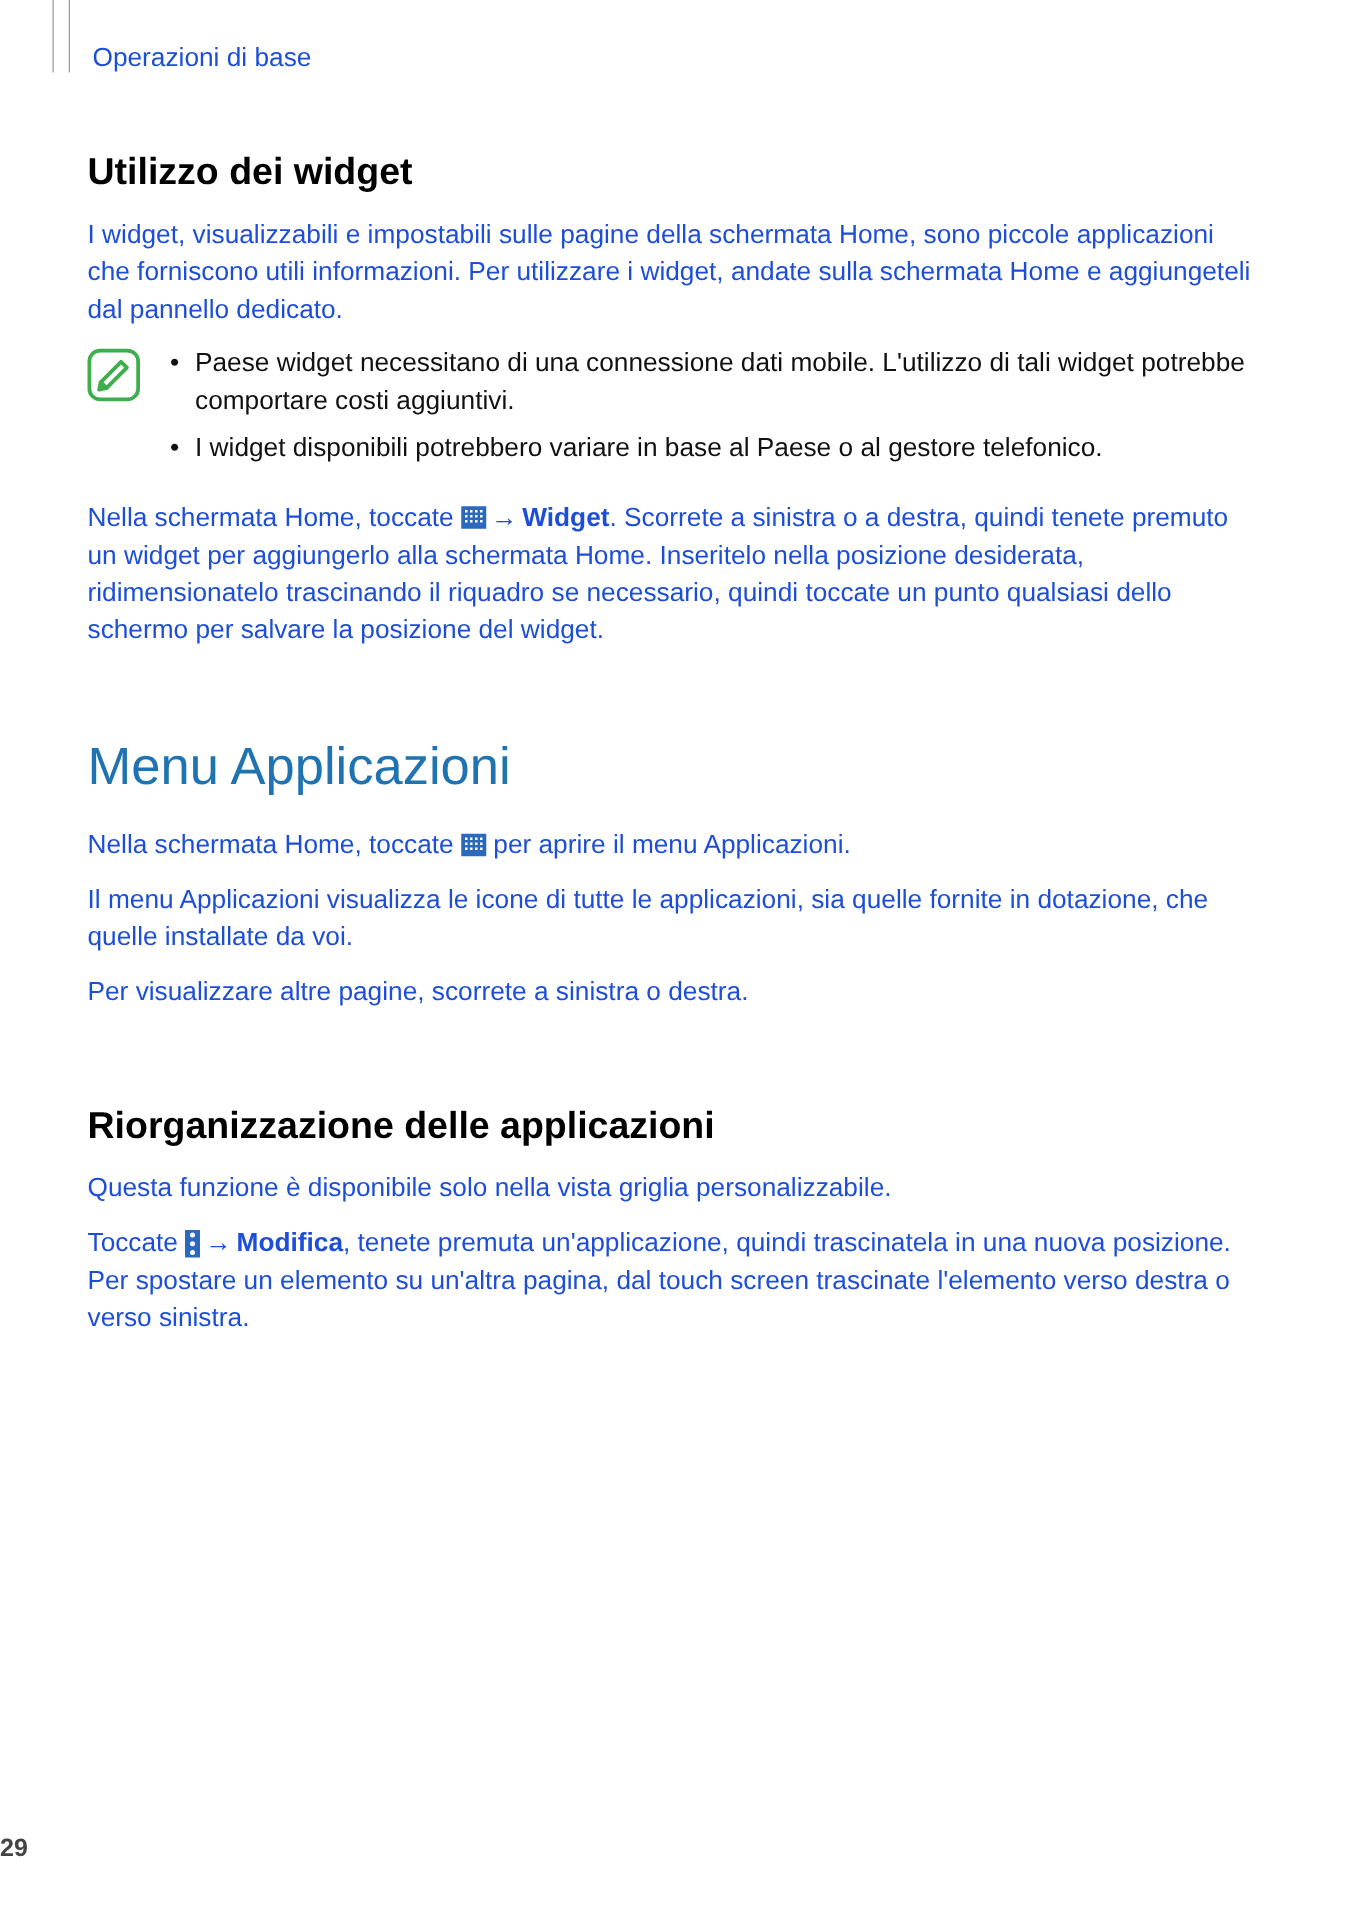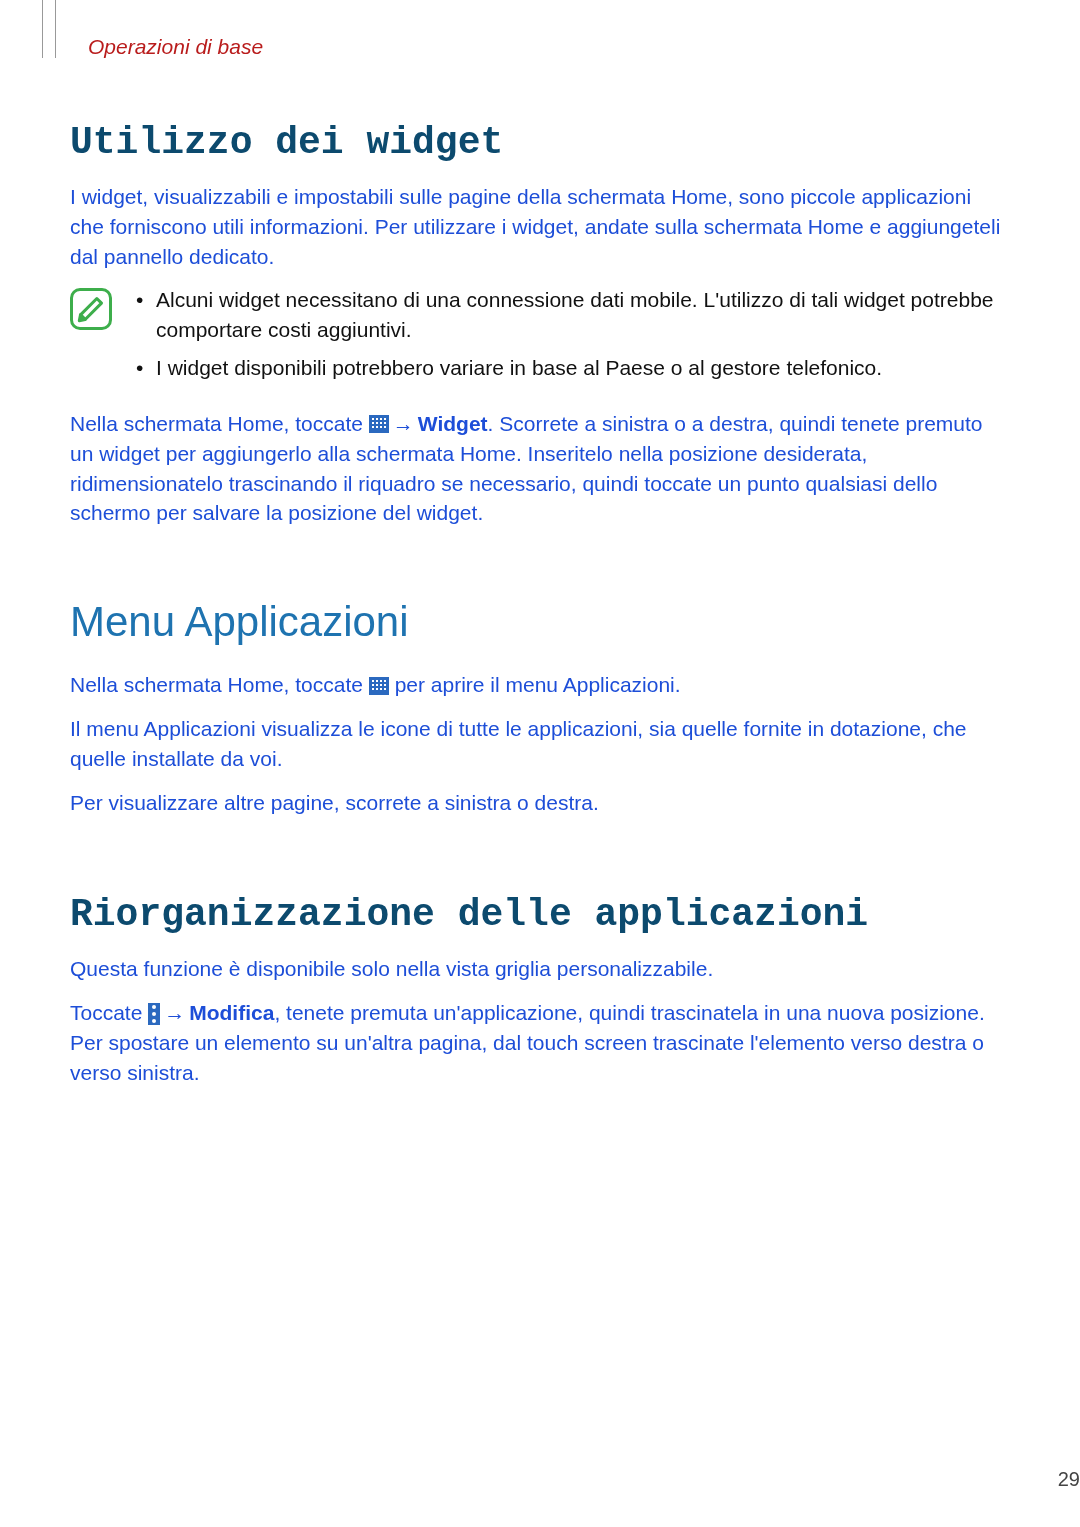--- a/index.html
+++ b/index.html
@@ -18,31 +18,29 @@
     width: 14px;
     height: 58px;
     border-left: 1px solid #999;
     border-right: 1px solid #999;
   }
   .page {
     padding: 35px 70px 0 70px;
   }
   .running-head {
     font-size: 21px;
-    color: #b91c1c;
+    color: #1d4ed8;
     margin-bottom: 62px;
-    margin-left: 18px;
-    font-style: italic;
+    margin-left: 4px;
   }
   .h2 {
-    font-size: 38px;
+    font-size: 30px;
     font-weight: bold;
-    color: #0c4a6e;
+    color: #000000;
     margin-bottom: 18px;
-    font-family: Liberation Mono, monospace;
   }
   .h1 {
     font-size: 42px;
     font-weight: normal;
     color: #1E73B0;
     margin-top: 70px;
     margin-bottom: 24px;
   }
   .body-text {
     font-size: 21px;
@@ -113,23 +111,24 @@
     width: 4px; height: 4px; border-radius: 50%; background: #fff; margin: 1.5px 0;
   }
   .more-icon-wrap { display:flex; flex-direction:column; align-items:center; justify-content:center; height:100%; }
   .arrow { padding: 0 4px; }
   .bold { font-weight: bold; }
   .page-num {
     position: absolute;
     bottom: 36px;
     left: 0;
     width: 100%;
-    text-align: right;
+    text-align: left;
     font-size: 20px;
     color: #444;
+    font-weight: bold;
   }
 </style>
 </head>
 <body>
 
 <div class="tabmark"></div>
 
 <div class="page">
 
   <div class="running-head">Operazioni di base</div>
@@ -139,21 +138,21 @@
   <p class="body-text">I widget, visualizzabili e impostabili sulle pagine della schermata Home, sono piccole applicazioni che forniscono utili informazioni. Per utilizzare i widget, andate sulla schermata Home e aggiungeteli dal pannello dedicato.</p>
 
   <div class="note-block">
     <div class="note-icon">
       <svg viewBox="0 0 24 24" fill="none" stroke="#3DAE4B" stroke-width="2.6" stroke-linecap="round" stroke-linejoin="round">
         <path d="M3 17l4 4 14-14-4-4L3 17z"></path>
         <path d="M3 17l4 4-5 1 1-5z" fill="#3DAE4B"></path>
       </svg>
     </div>
     <ul class="bullet-list">
-      <li>Alcuni widget necessitano di una connessione dati mobile. L'utilizzo di tali widget potrebbe comportare costi aggiuntivi.</li>
+      <li>Paese widget necessitano di una connessione dati mobile. L'utilizzo di tali widget potrebbe comportare costi aggiuntivi.</li>
       <li>I widget disponibili potrebbero variare in base al Paese o al gestore telefonico.</li>
     </ul>
   </div>
 
   <p class="body-text">
     <span>Nella schermata Home, toccate </span><span class="inline-icon apps-icon">
         <svg viewBox="0 0 16 14">
           <g fill="#fff">
             <rect x="1" y="1" width="2" height="2"></rect>
             <rect x="5" y="1" width="2" height="2"></rect>

